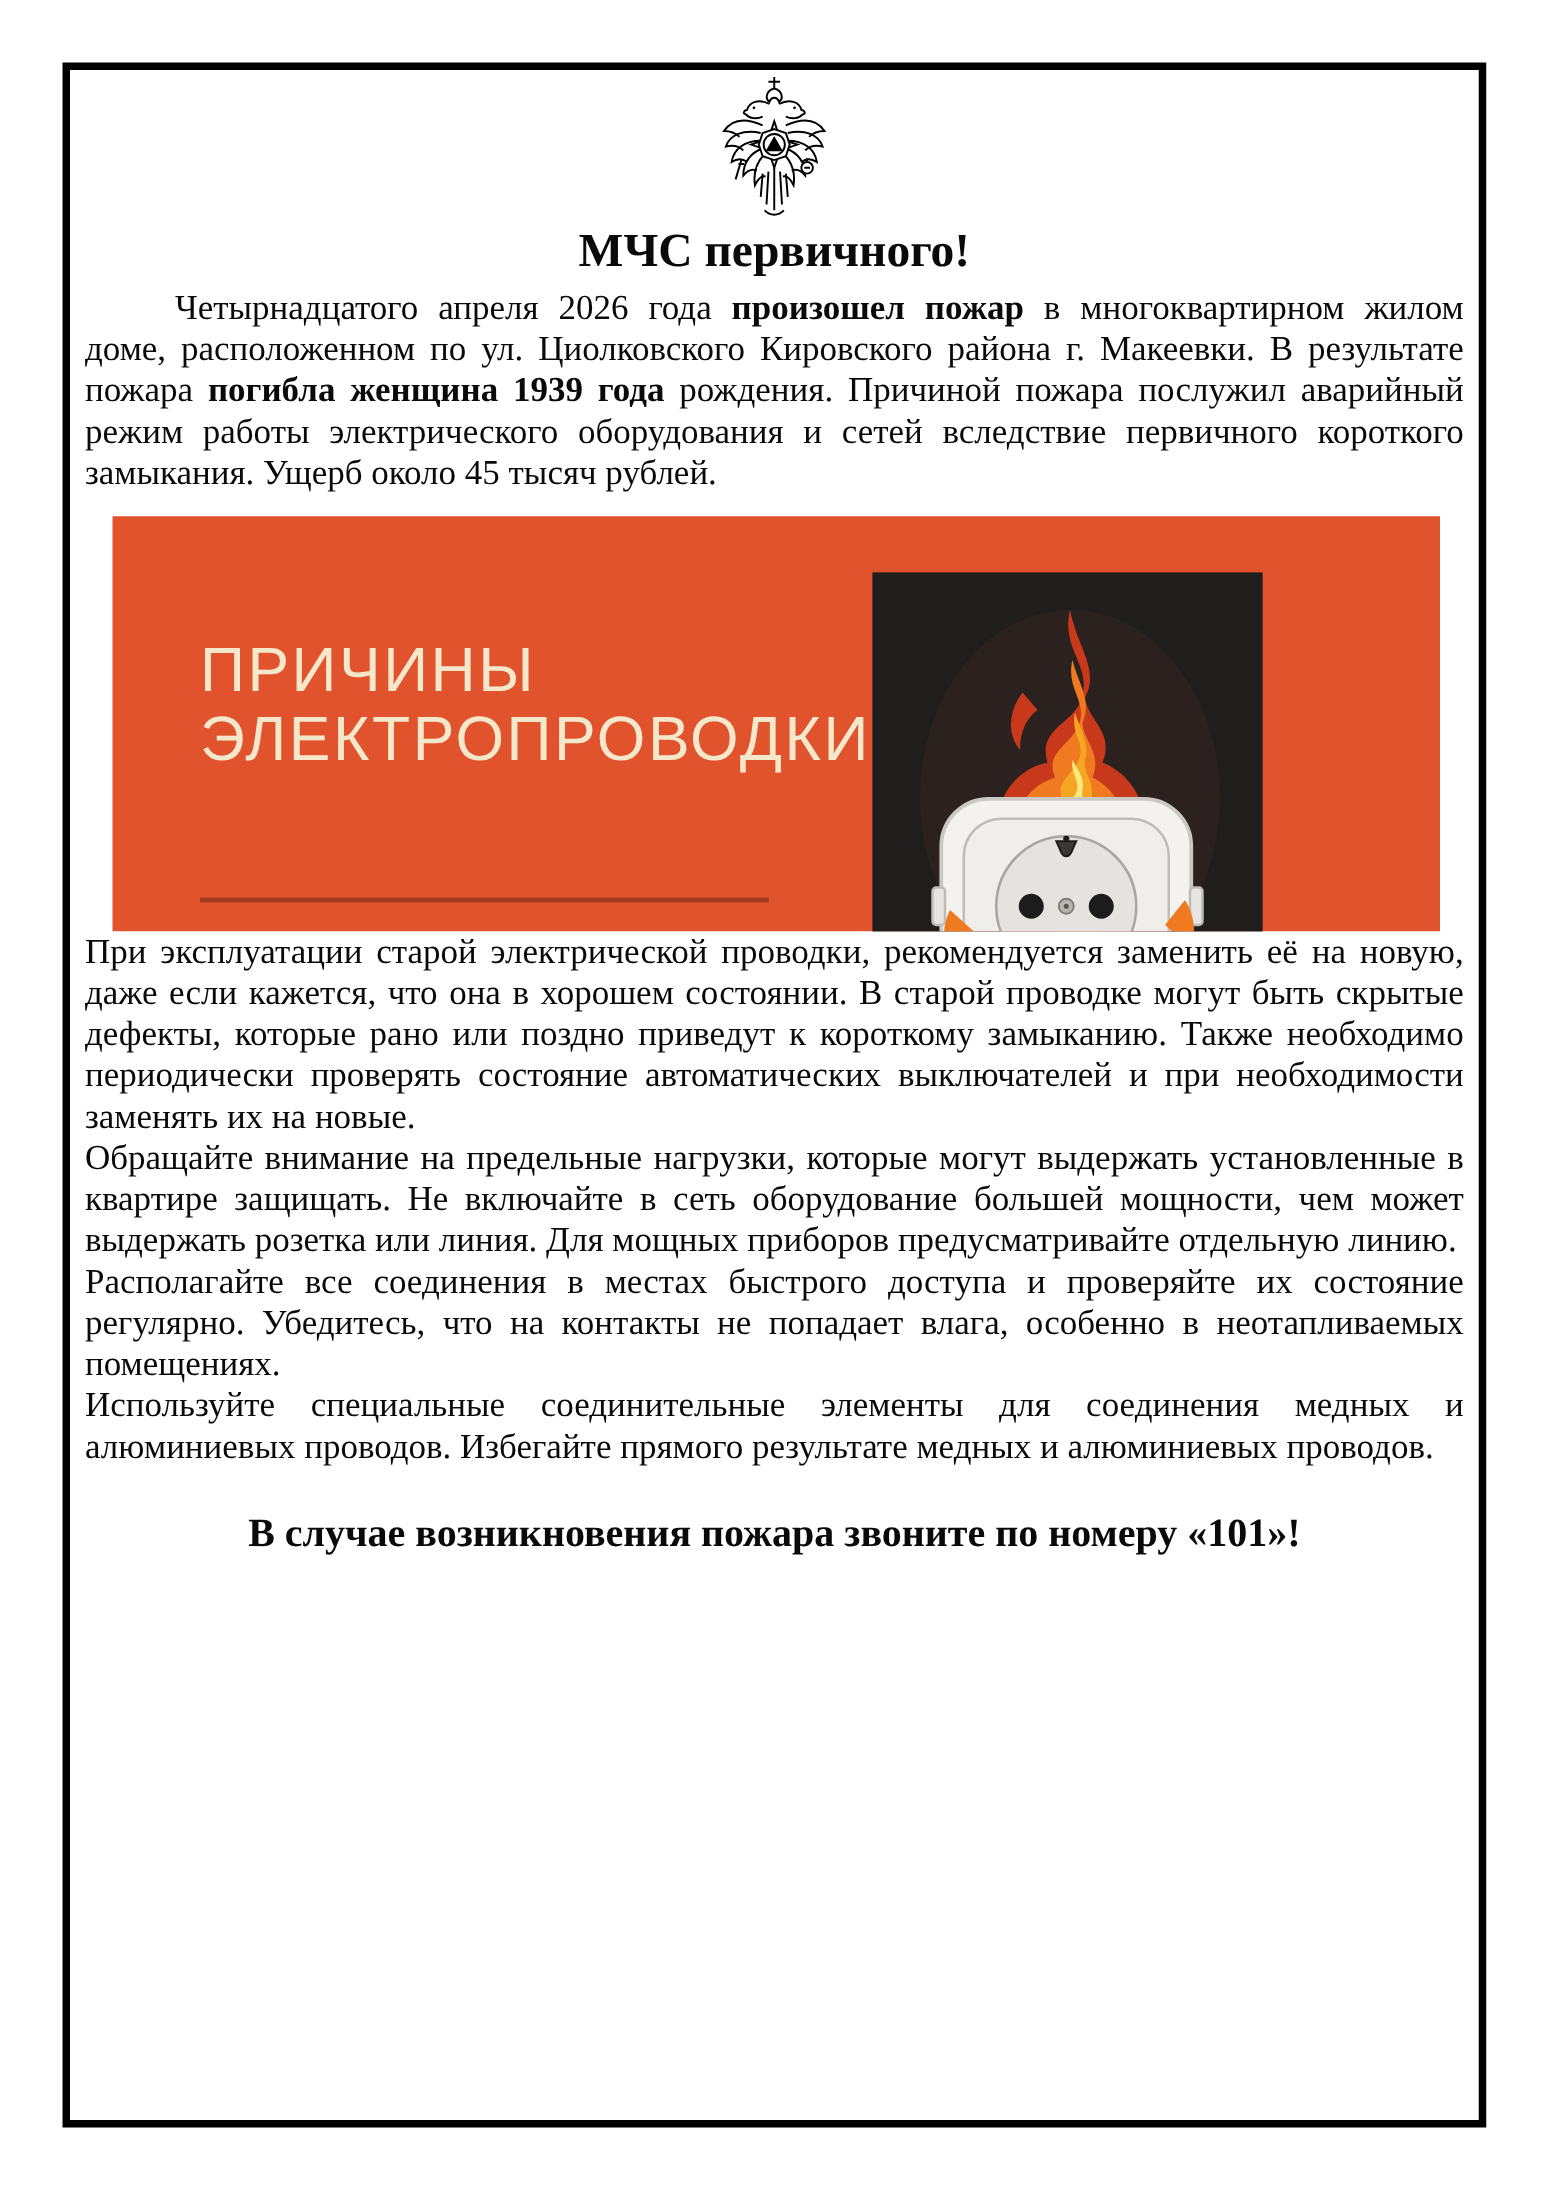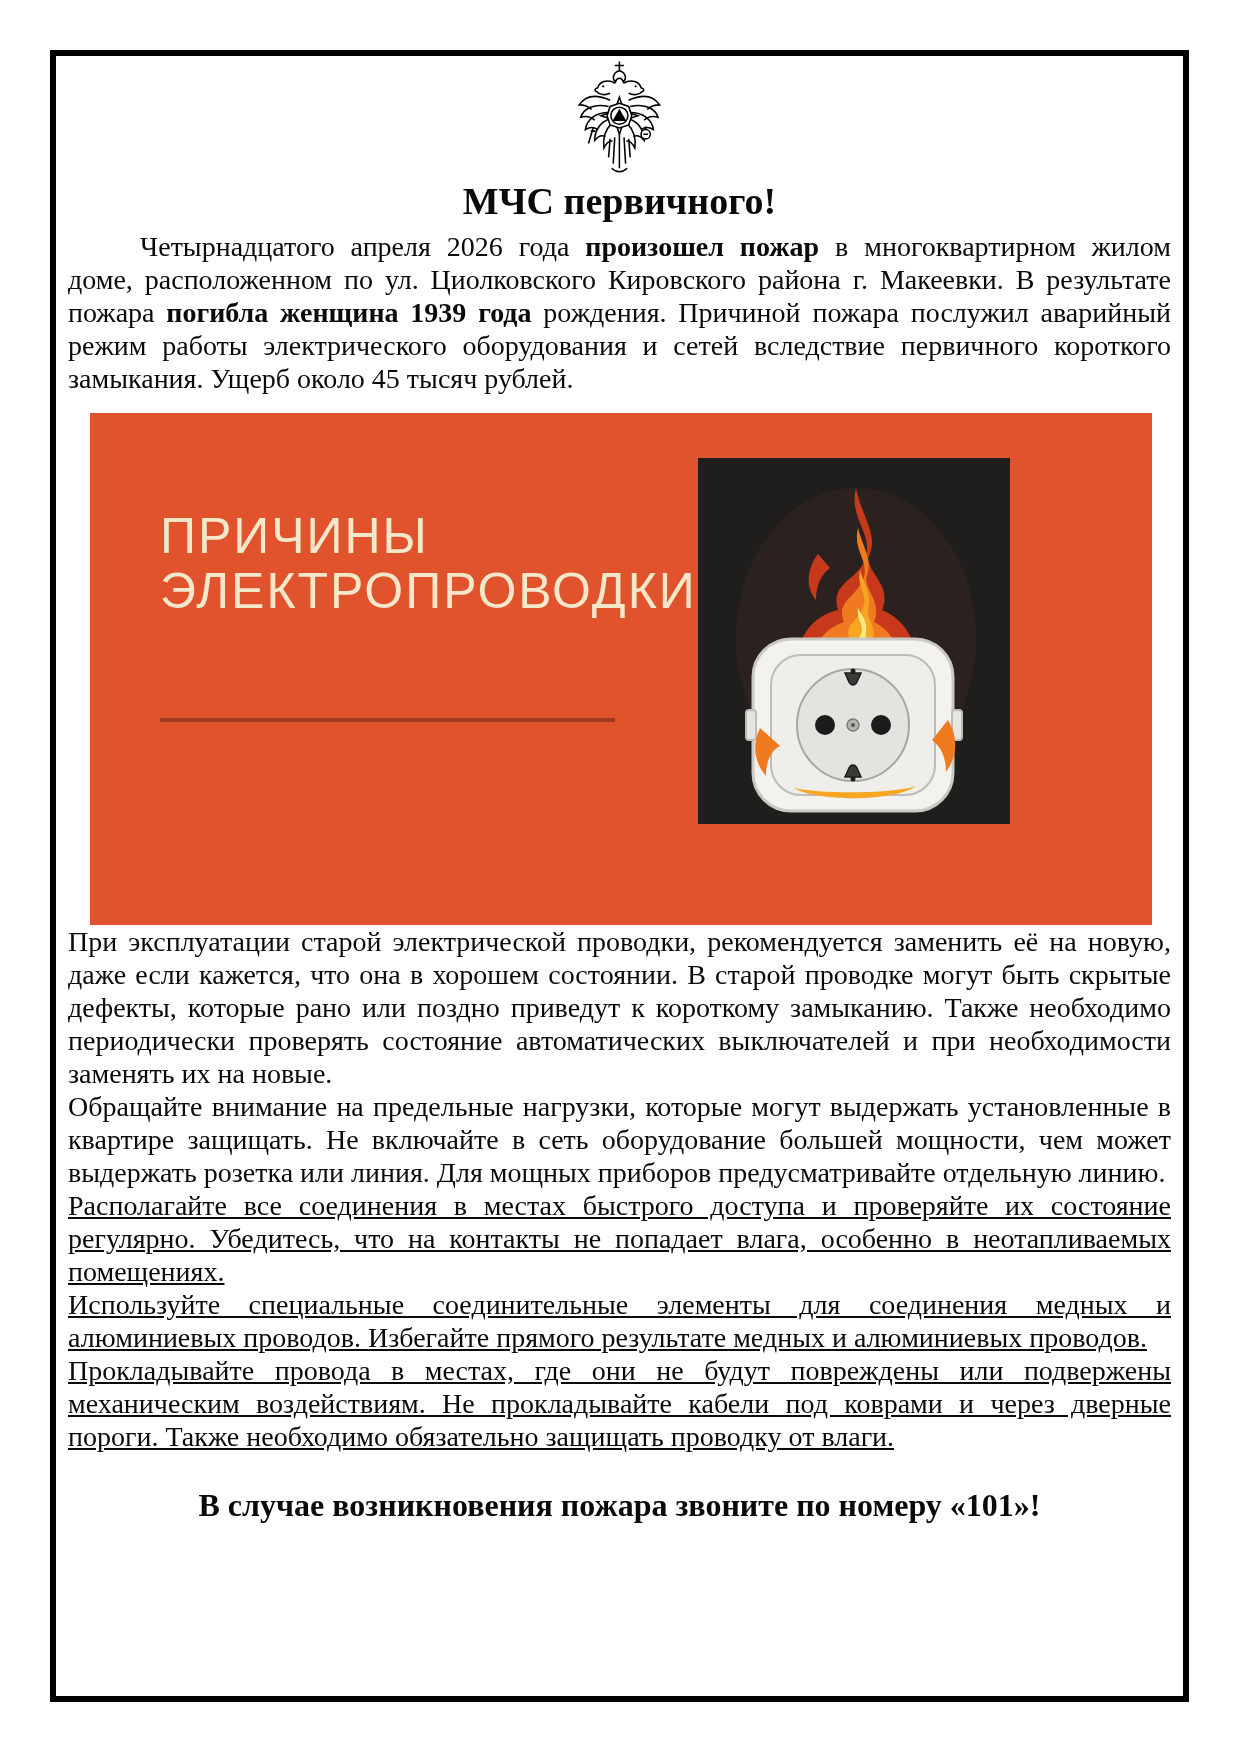--- a/index.html
+++ b/index.html
@@ -18,24 +18,24 @@
   .emblem-wrap svg{height:116px;width:auto;}
   .doc-title{
     text-align:center;font-weight:bold;font-size:38px;line-height:42px;
     margin:2px 0 4px 0;
   }
   p.body-par{
     font-size:28px;line-height:33px;text-align:justify;margin:0;
   }
   p.intro{margin-top:8px;text-indent:72px;}
   .par-gap{margin-top:22px;}
-  .par-gap-lg{margin-top:25px;text-decoration:underline;}
+  .par-gap-lg{margin-top:25px;}
   .poster{
     position:relative;margin-top:18px;margin-left:22px;
-    width:1062px;height:512px;background:#e0532c;overflow:hidden;
+    width:1062px;height:332px;background:#e0532c;overflow:hidden;
   }
   .poster-heading{
     position:absolute;left:70px;top:96px;
     font-family:"Liberation Sans","DejaVu Sans",sans-serif;
     font-size:50px;line-height:55px;letter-spacing:2px;
     color:#f4e7ca;font-weight:400;
   }
   .poster-underline{
     position:absolute;left:70px;top:305px;width:455px;height:4px;
     background:#a23a1e;
@@ -161,18 +161,17 @@
           <path d="M250 262 C260 278,260 298,248 314 C248 298,242 288,234 282 Z" fill="#ef7a1f"></path>
           <path d="M96 330 C120 344,196 344,218 328 C196 336,122 336,96 330 Z" fill="#f6a623"></path>
         </svg>
       </div>
     </div>
 
     <p class="body-par par-gap">При эксплуатации старой электрической проводки, рекомендуется заменить её на новую, даже если кажется, что она в хорошем состоянии. В старой проводке могут быть скрытые дефекты, которые рано или поздно приведут к короткому замыканию. Также необходимо периодически проверять состояние автоматических выключателей и при необходимости заменять их на новые.</p>
     <p class="body-par par-gap">Обращайте внимание на предельные нагрузки, которые могут выдержать установленные в квартире защищать. Не включайте в сеть оборудование большей мощности, чем может выдержать розетка или линия. Для мощных приборов предусматривайте отдельную линию.</p>
     <p class="body-par par-gap-lg">Располагайте все соединения в местах быстрого доступа и проверяйте их состояние регулярно. Убедитесь, что на контакты не попадает влага, особенно в неотапливаемых помещениях.</p>
     <p class="body-par par-gap-lg">Используйте специальные соединительные элементы для соединения медных и алюминиевых проводов. Избегайте прямого результате медных и алюминиевых проводов.</p>
-    <p class="body-par par-gap-lg">Прокладывайте провода в местах, где они не будут повреждены или подвержены механическим воздействиям. Не прокладывайте кабели под коврами и через дверные пороги. Также необходимо обязательно защищать проводку от влаги.</p>
 
     <p class="footer-line">В случае возникновения пожара звоните по номеру «101»!</p>
 
   </div>
 </div>
 
 </body></html>

